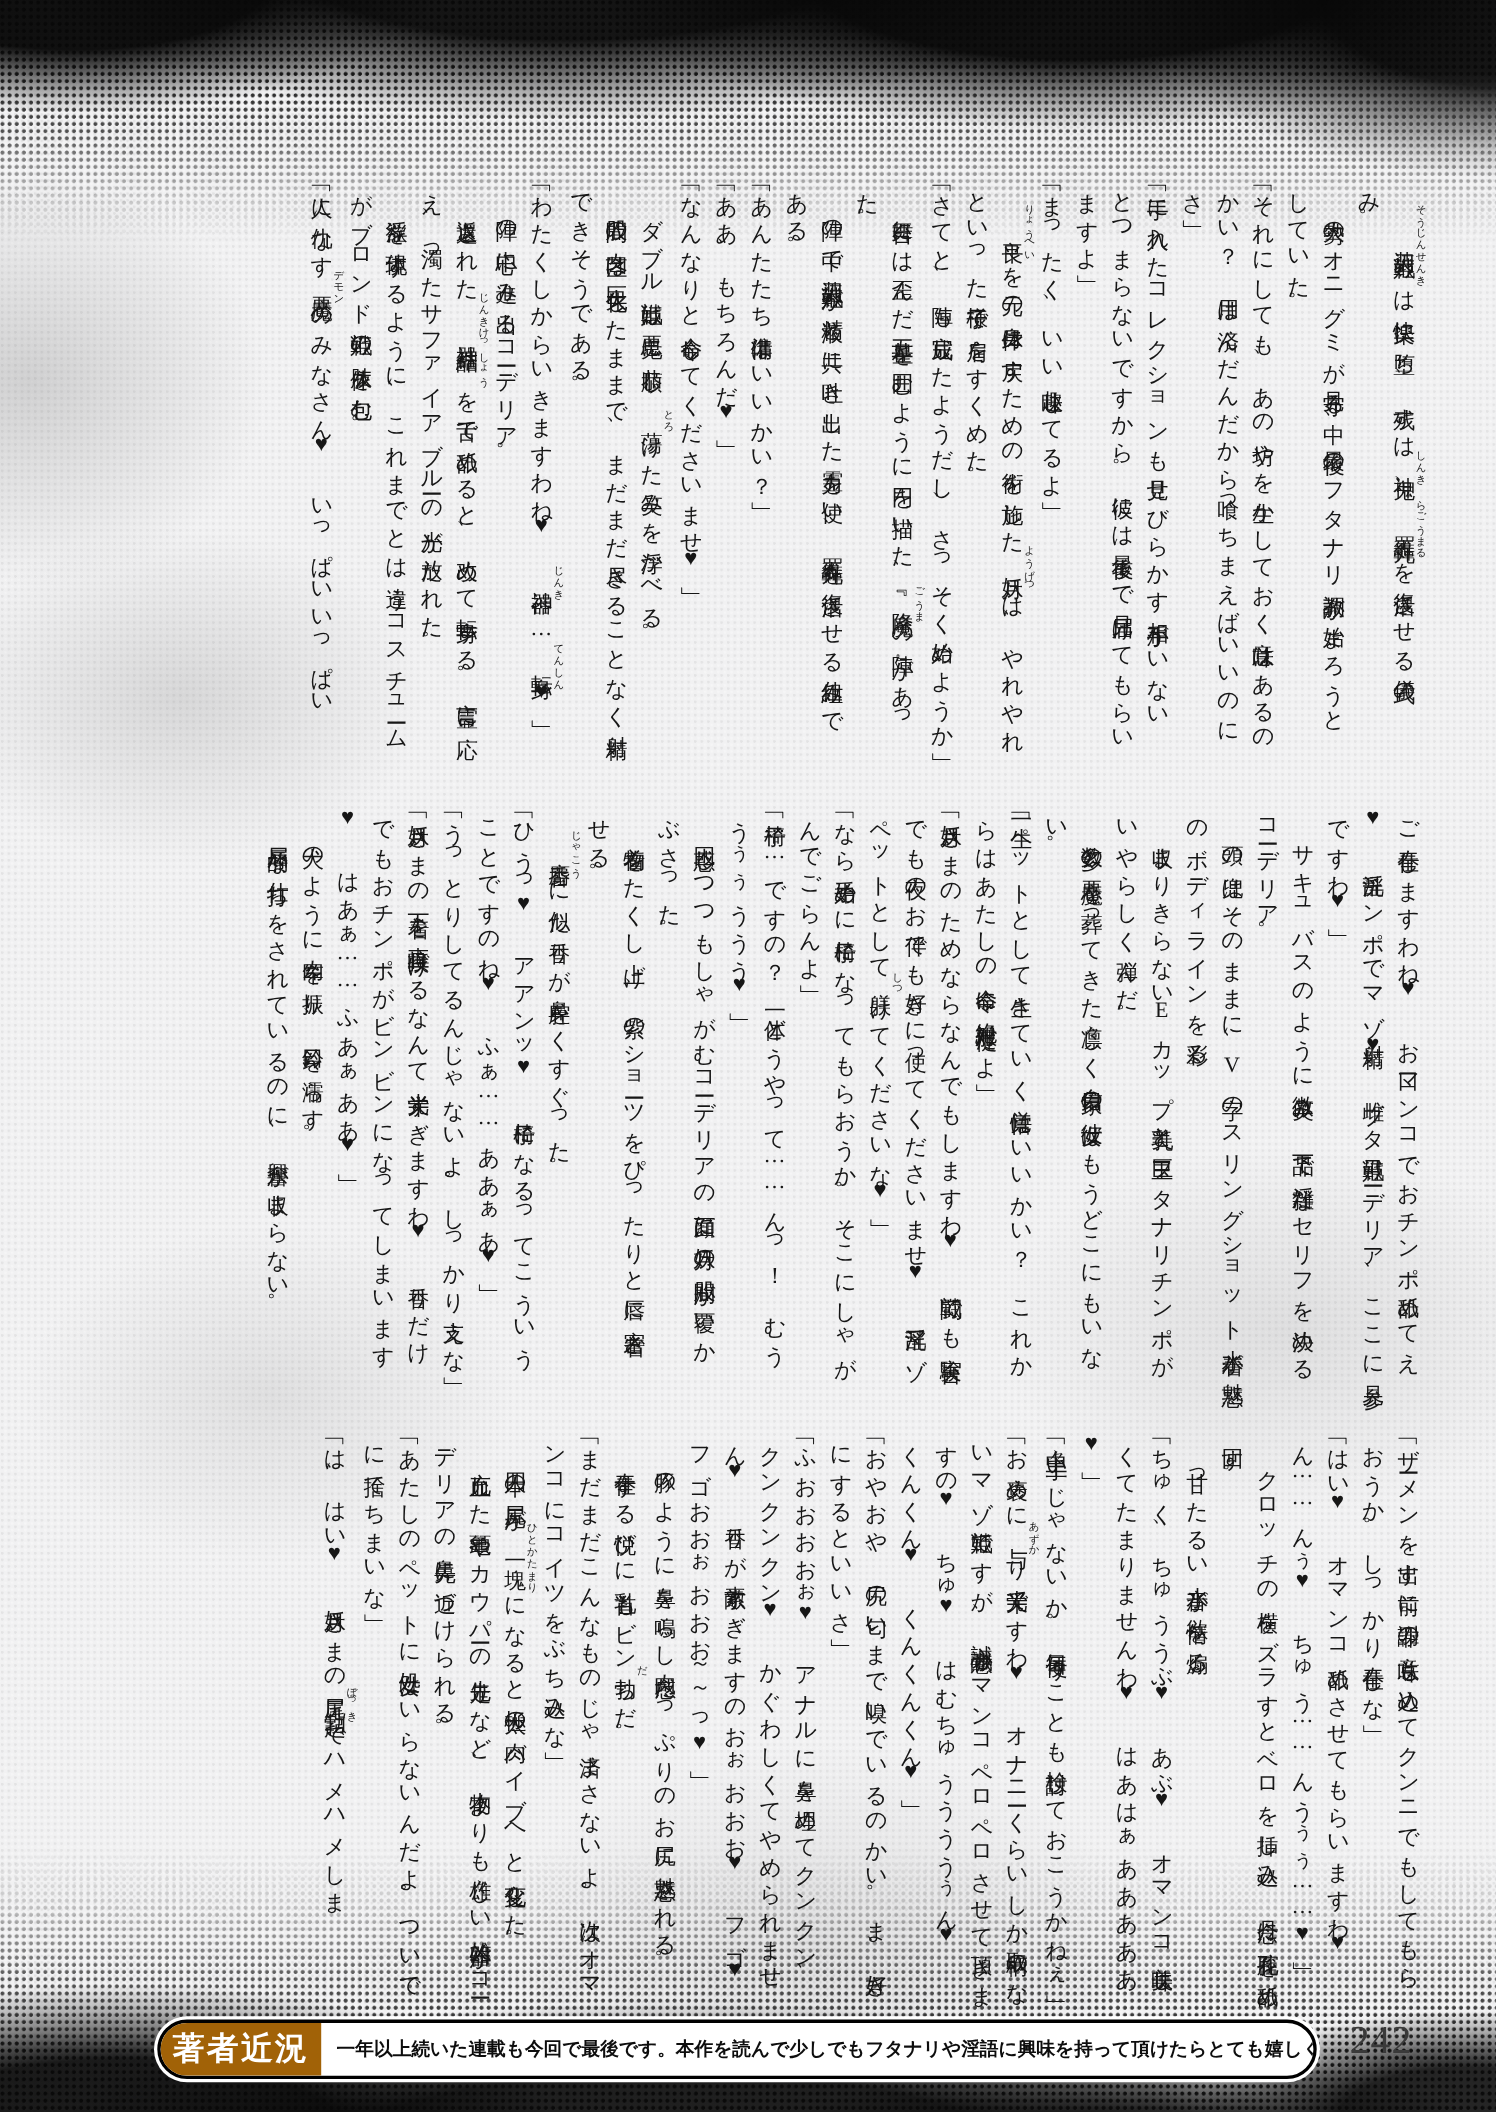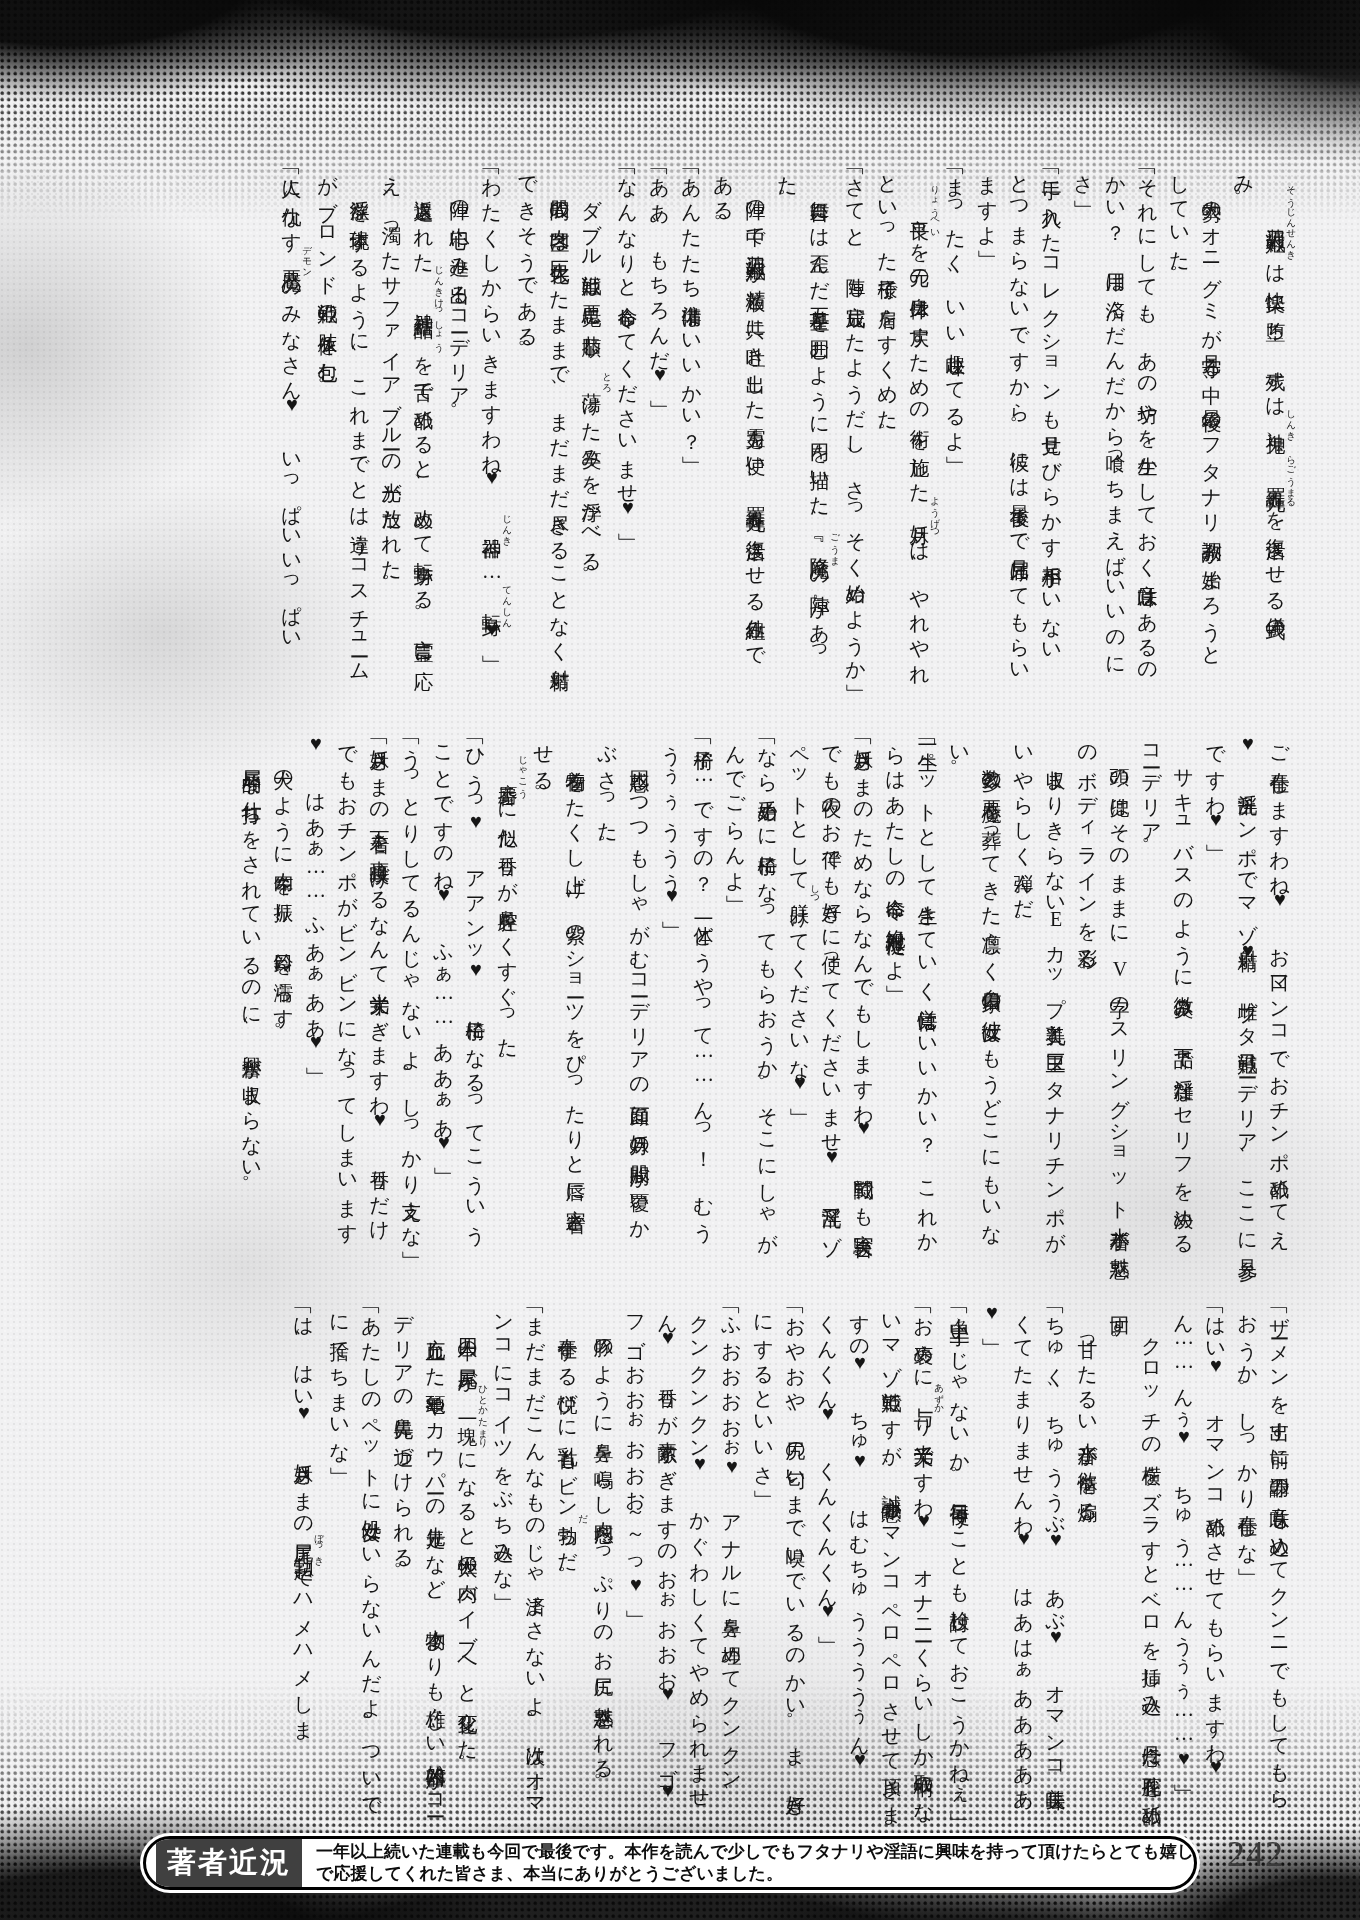--- a/index.html
+++ b/index.html
@@ -88,24 +88,24 @@
     border:3px solid #000;
     border-radius:28px;
     box-shadow:0 0 0 3px #ffffff;
     display:flex;align-items:stretch;
     overflow:hidden;
     z-index:5;
     box-sizing:border-box;
   }
   .footer-label{
     flex:0 0 146px;
-    background:#404040;color:#fff;
+    background:#a16207;color:#fff;
     display:flex;align-items:center;justify-content:center;
     font-family:"Liberation Sans","DejaVu Sans",sans-serif;
-    font-weight:bold;font-size:29px;letter-spacing:2px;margin-left:10px;
+    font-weight:bold;font-size:29px;letter-spacing:2px;
   }
   .footer-text{
     flex:1;
     display:flex;flex-direction:column;justify-content:center;
     padding:0 10px 0 14px;
     font-family:"Liberation Sans","DejaVu Sans",sans-serif;
     font-weight:600;font-size:17px;line-height:22px;color:#0d0d0d;
     white-space:nowrap;
   }
 </style>
@@ -176,16 +176,15 @@
       <p>「あたしのペットに処女はいらないんだよ。ついでに捨てちまいな」</p>
       <p>「は、はい♥　妖月さまの尻尾<ruby>勃起<rt>ぼっき</rt></ruby>でハメハメしま</p>
     </div>
 
   <div class="page-number">242</div>
 
   <div class="footer-pill">
     <div class="footer-label">著者近況</div>
     <div class="footer-text">
       <span>一年以上続いた連載も今回で最後です。本作を読んで少しでもフタナリや淫語に興味を持って頂けたらとても嬉しく思います。ここま</span>
-      <span>で応援してくれた皆さま、本当にありがとうございました。</span>
     </div>
   </div>
 </div>
 
 </body></html>

